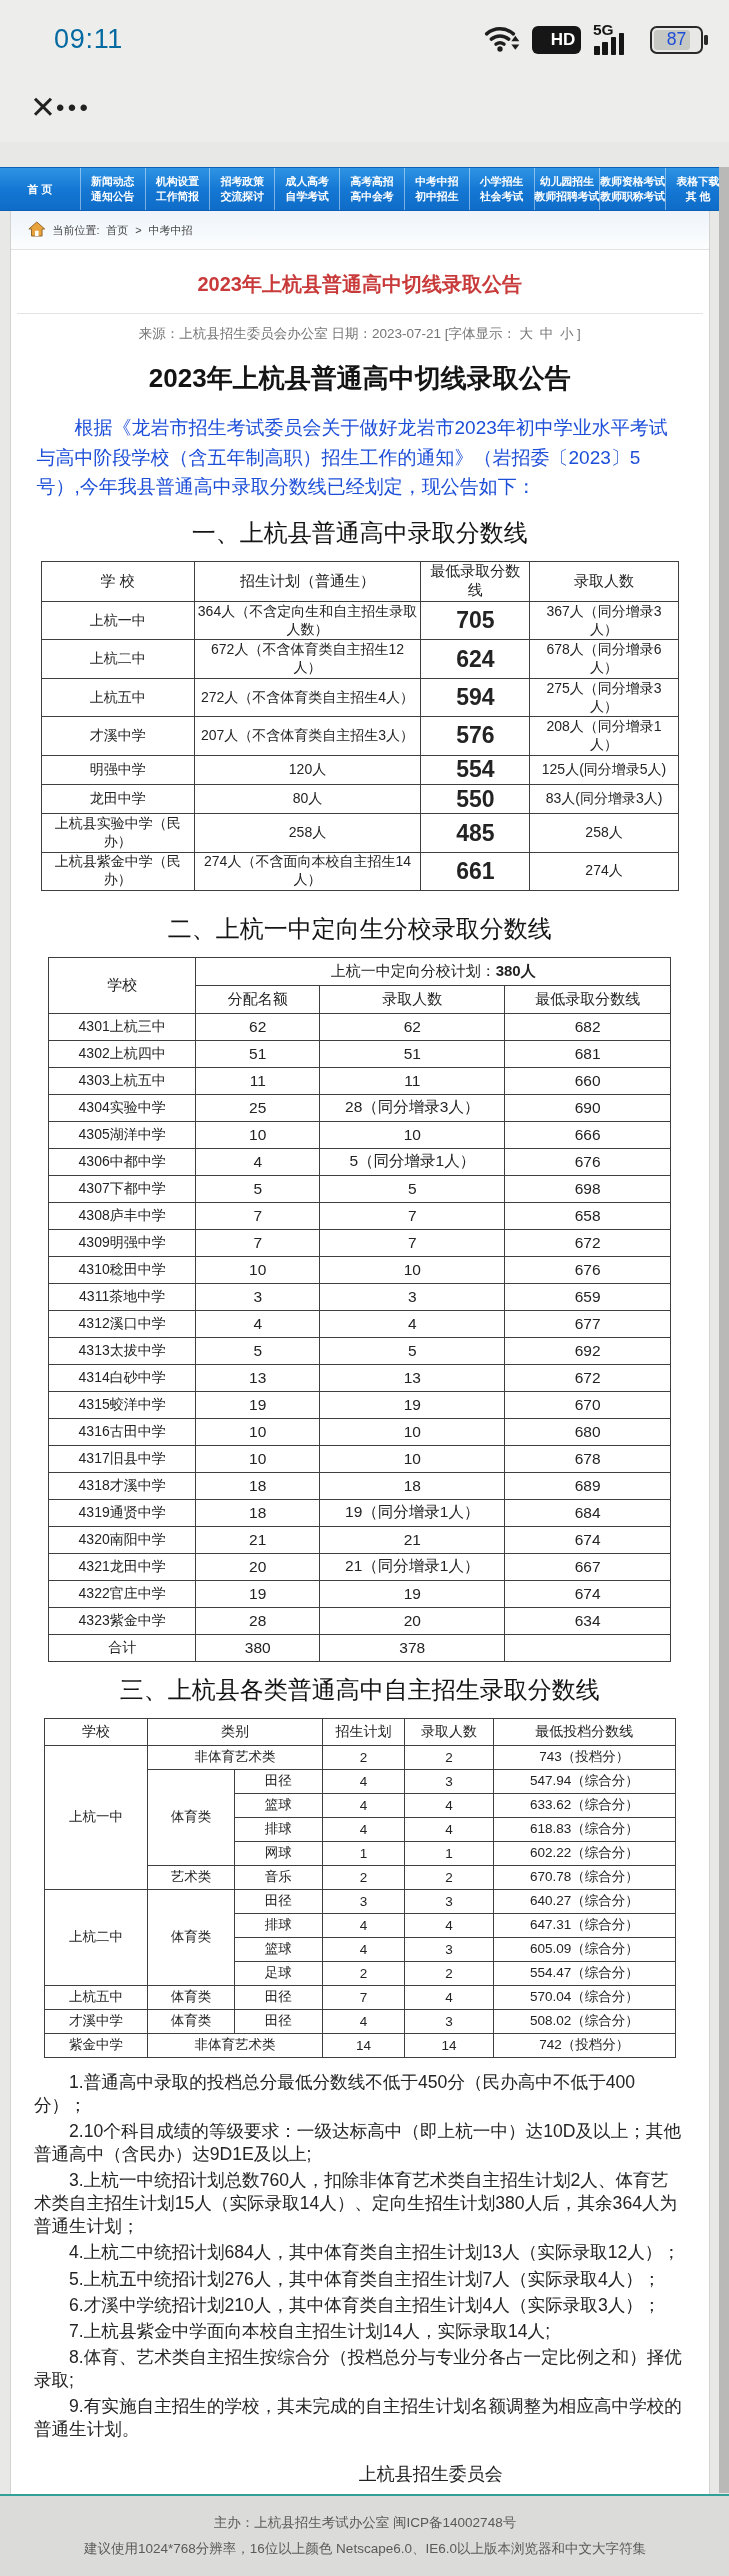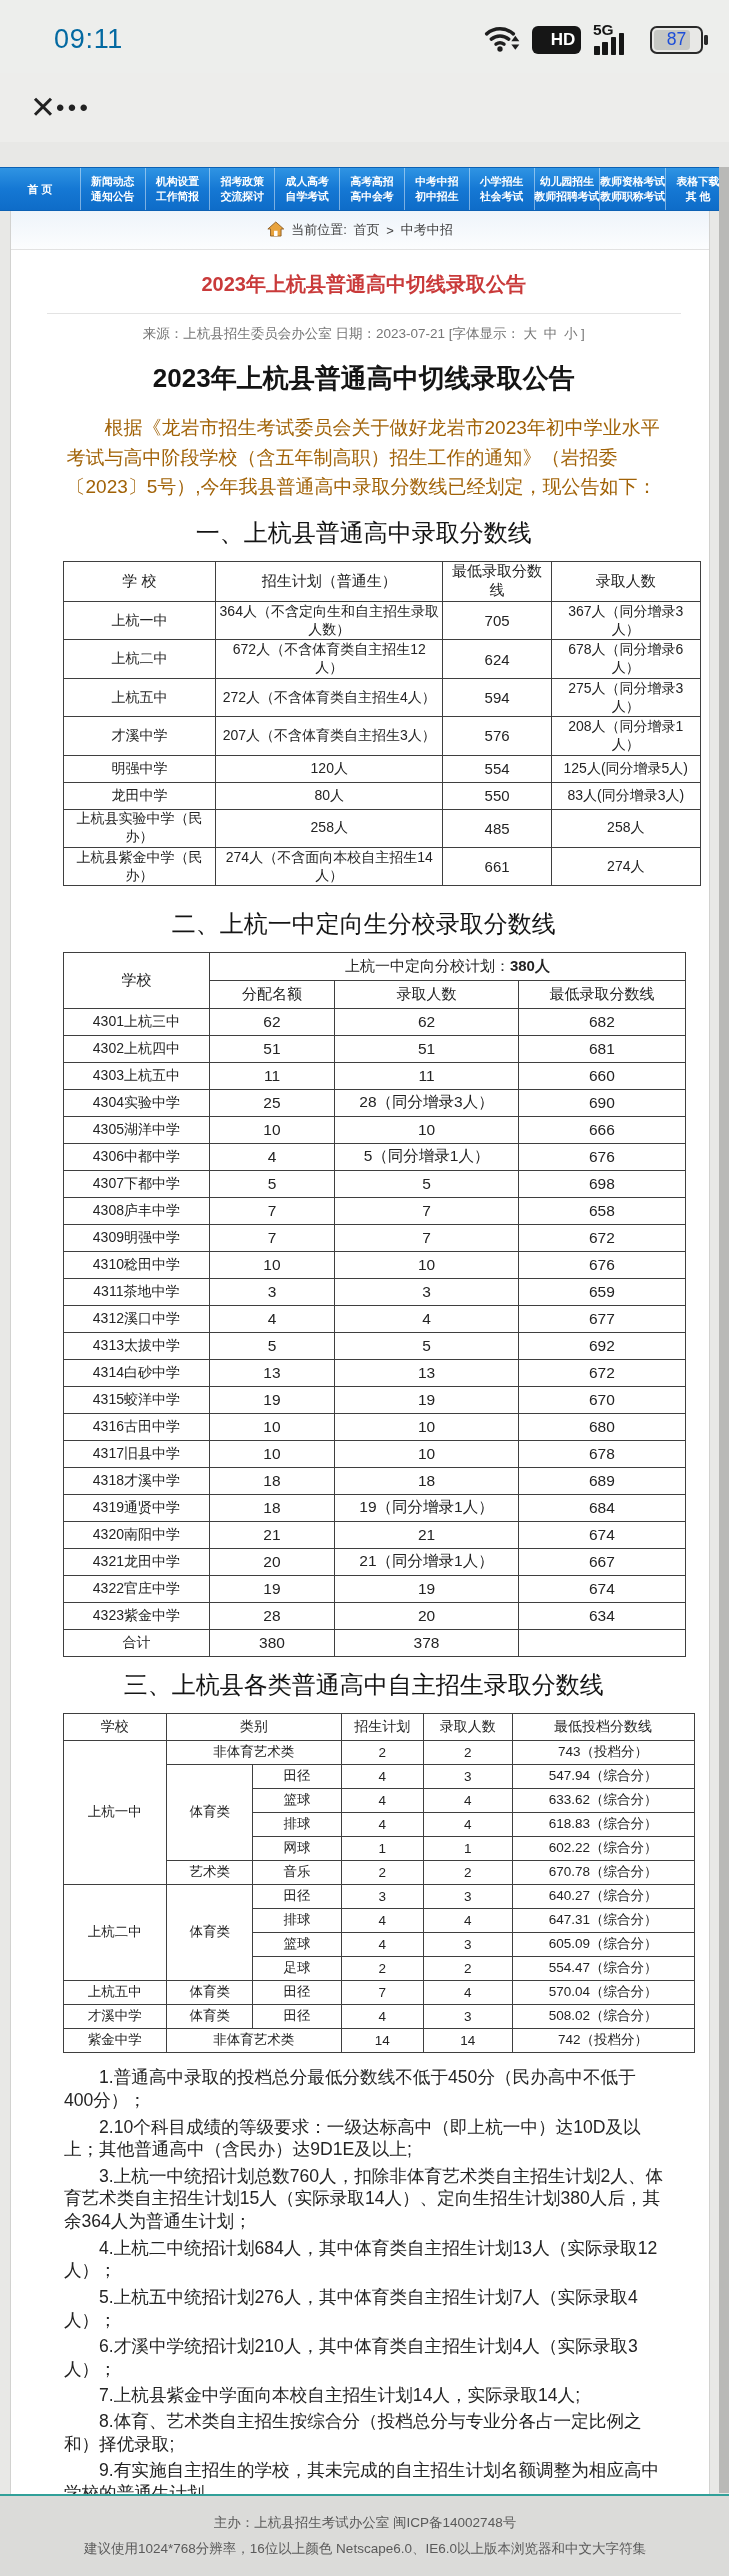--- a/index.html
+++ b/index.html
@@ -35,38 +35,38 @@
   
   .main-nav{height:44px;background:linear-gradient(180deg,#2f94e3 0%,#1578d4 50%,#0e6cc8 100%);
     display:flex;align-items:stretch;border-top:0.7px solid #0c61b4;border-bottom:0.7px solid #0c61b4;box-sizing:border-box;}
   .nav-item{flex:1;display:flex;flex-direction:column;justify-content:center;align-items:center;
     color:#fff;font-size:10.8px;font-weight:bold;line-height:1.35;border-left:0.7px solid rgba(255,255,255,.45);cursor:pointer;white-space:nowrap;}
   .nav-item:first-child{border-left:none;flex:1.25;}
   
   .page-wrap{margin:0 20px 0 9.5px;background:#ffffff;border:0.7px solid #d2d2d0;border-top:none;}
   .breadcrumb{height:38px;display:flex;align-items:center;padding:0 17.6px;
     background:linear-gradient(180deg,#eef4fa,#fcfdfe);border-bottom:0.7px solid #e2e2e2;
-    font-size:13px;color:#444;gap:6.8px;justify-content:center;}
+    font-size:11px;color:#444;gap:6.8px;}
   .crumb-link{cursor:pointer;}
-  .article{padding:16px 44px 12px;margin-left:8px;}
+  .article{padding:16px 22px 12px;}
   .red-title{text-align:center;color:#c93a3a;font-size:20px;font-weight:bold;margin-top:5.4px;}
   .title-divider{border-bottom:0.7px solid #e3e3e3;margin:15px -16px 0;}
   .meta{text-align:center;font-size:13.5px;color:#757575;margin-top:10.8px;}
   .meta .fs{margin:0 3.4px;cursor:pointer;}
   .doc-title{text-align:center;font-size:26px;font-weight:bold;color:#141414;margin-top:17.6px;}
-  .intro{font-size:19px;color:#a16207;line-height:1.55;text-indent:2em;margin:17.6px 4px 0;}
+  .intro{font-size:19px;color:#1d4ed8;line-height:1.55;text-indent:2em;margin:17.6px 4px 0;}
   .sec-title{text-align:center;font-size:24px;font-weight:normal;color:#141414;}
   #sec1{margin-top:15px;}#sec2{margin-top:21.6px;}#sec3{margin-top:12px;}
   .doc-table{border-collapse:collapse;margin:12px auto 0;table-layout:fixed;}
   .doc-table td,.doc-table th{border:1.4px solid #3f3f3f;text-align:center;vertical-align:middle;
     font-weight:normal;color:#232323;padding:0.7px 2.7px;box-sizing:border-box;overflow:hidden;}
   .t1{width:638px;} .t2{width:623px;} .t3{width:632px;}
   .t1 th{height:28px;font-size:15px;}
   .t1 td{height:27px;font-size:14px;}
-  .t1 td.score{font-size:15px;}
+  .t1 td.score{font-size:23px;font-weight:bold;}
   .t2 th{height:28px;font-size:15px;}
   .t2 td{height:27px;font-size:14px;}
   .t2 td.num{font-size:15.5px;}
   .plan-strong{font-weight:bold;}
   .t3 th{height:27px;font-size:14px;}
   .t3 td{height:24px;font-size:13.5px;}
   .notes{margin:13.5px 1.4px 0;font-size:17.6px;color:#242424;line-height:1.3;}
   .notes p{margin:3.4px 0;text-indent:2em;}
   .notes p.label{text-indent:0;}
   .signature{margin-top:17.6px;text-align:center;transform:translateX(71px);

